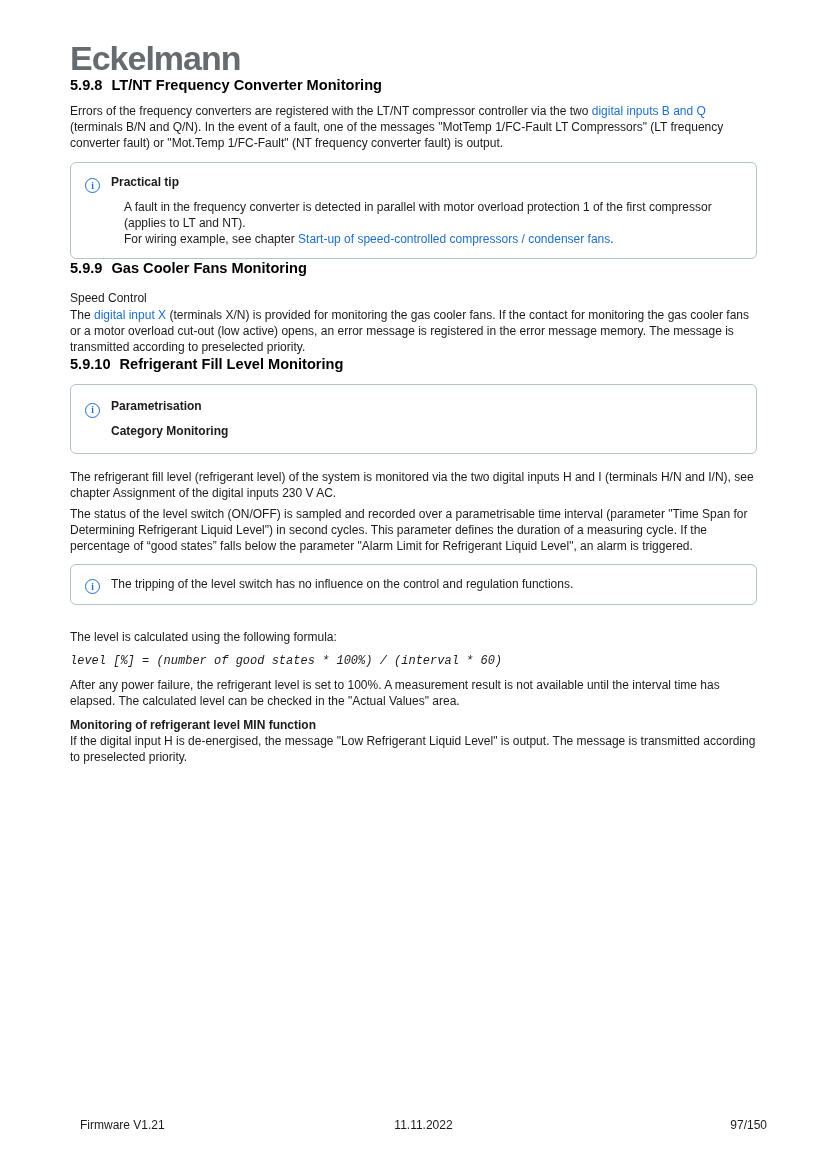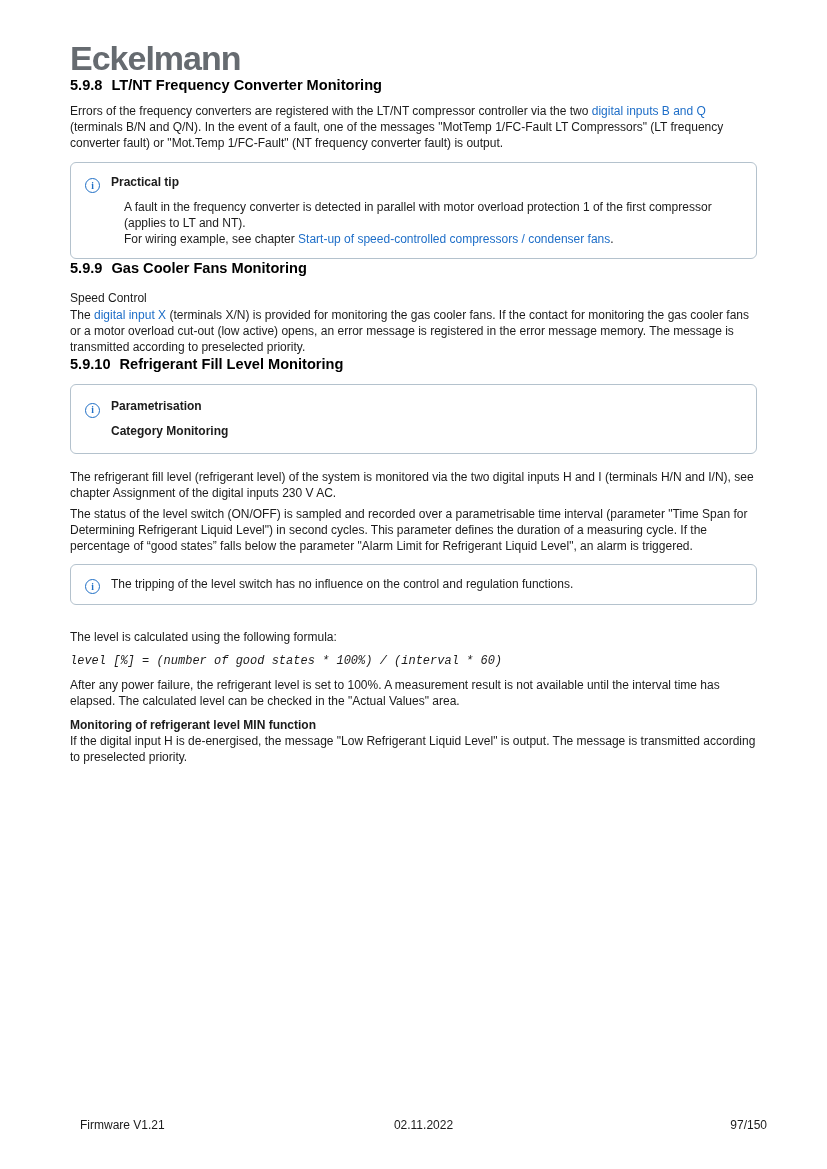--- a/index.html
+++ b/index.html
@@ -109,15 +109,15 @@
   <p class="p-formula italic">level [%] = (number of good states * 100%) / (interval * 60)</p>
   <p class="p-after">After any power failure, the refrigerant level is set to 100%. A measurement result is not available until the interval time has elapsed. The calculated level can be checked in the "Actual Values" area.</p>
 
   <div class="body-text min-head">Monitoring of refrigerant level MIN function</div>
   <p>If the digital input H is de-energised, the message "Low Refrigerant Liquid Level" is output. The message is transmitted according to preselected priority.</p>
 
 </div>
 
 <div class="footer">
   <span>Firmware V1.21</span>
-  <span class="footer-center">02.11.2022</span>
+  <span class="footer-center">11.11.2022</span>
   <span class="footer-right">97/150</span>
 </div>
 
 </body></html>

